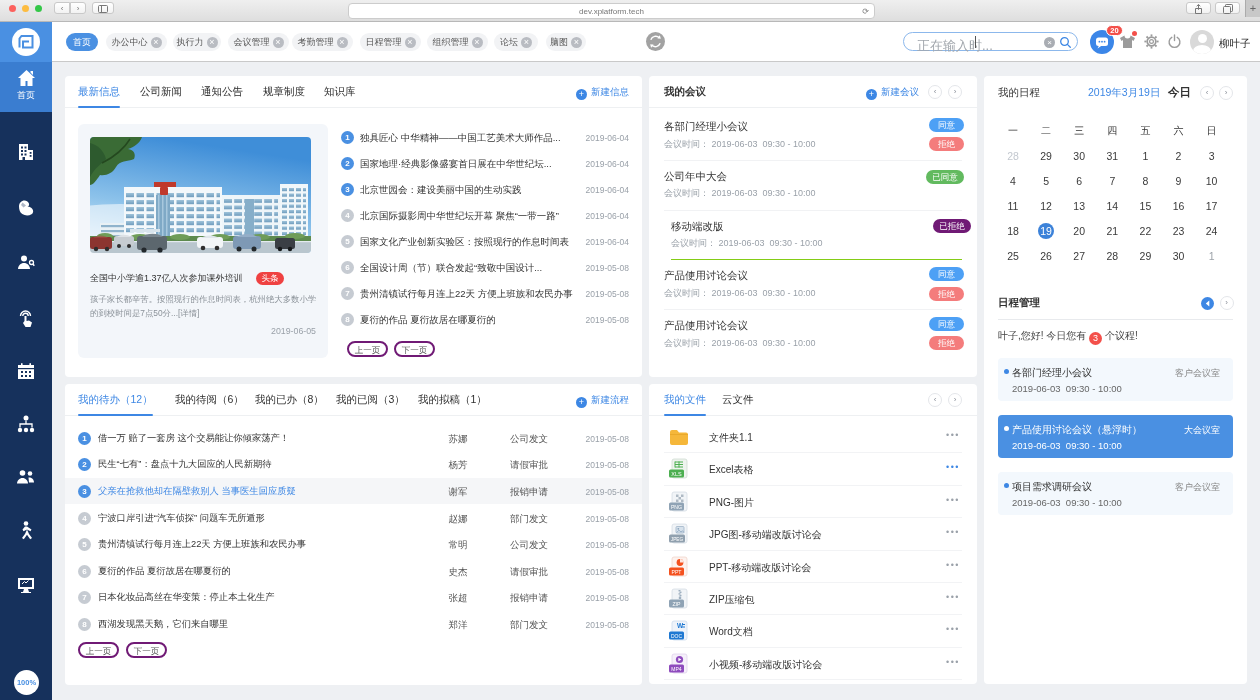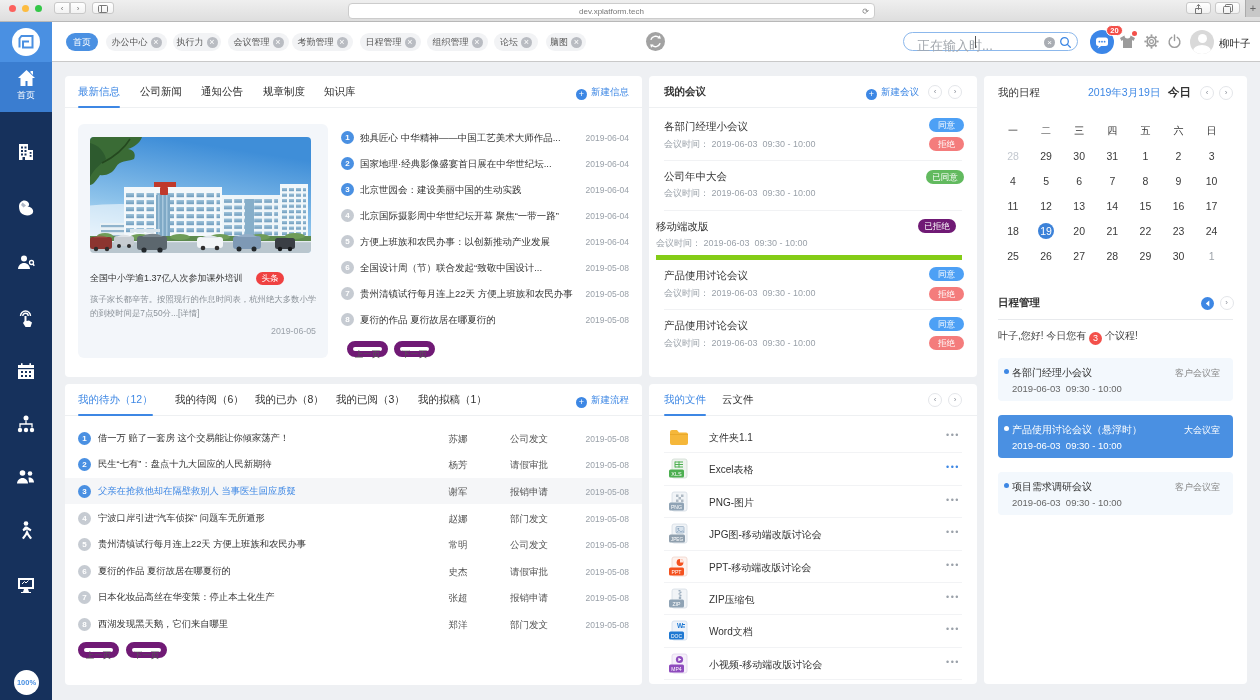--- a/index.html
+++ b/index.html
@@ -28,21 +28,21 @@
 .ph{position:absolute;left:0;top:0;right:0;height:32px;border-bottom:1px solid #eef0f2}
 .tab{position:absolute;top:0;height:32px;line-height:30px;font-size:10.5px;color:#2e2e2e}
 .tab.on{color:#3d87e4}
 .tab.on:after{content:"";position:absolute;left:0;right:0;bottom:0px;height:2px;background:#3d87e4;border-radius:1px}
 .newbtn{position:absolute;top:0;height:32px;line-height:31px;font-size:9.5px;color:#3d87e4}
 .plus{display:inline-block;width:11px;height:11px;border-radius:50%;background:#3d87e4;color:#fff;font-size:9px;line-height:11px;text-align:center;vertical-align:-2px;margin-right:4px}
 .navc{position:absolute;width:14px;height:14px;border-radius:50%;border:1px solid #e4e6ea;color:#8a8f99;font-size:8px;text-align:center;line-height:12px;background:#fff}
 .num{position:absolute;width:13px;height:13px;border-radius:50%;color:#fff;font-size:8px;font-weight:bold;text-align:center;line-height:13px}
 .nb{background:#4a90e2}.ng{background:#c6cbd2}
 .dt{position:absolute;font-size:8.5px;color:#9aa1a9}
-.pgb{position:absolute;width:41px;height:16px;border:6px solid #701a75;border-radius:9px;font-size:8.5px;color:#555;text-align:center;line-height:15px;background:#fff}
+.pgb{position:absolute;width:41px;height:16px;border:2px solid #701a75;border-radius:9px;font-size:8.5px;color:#555;text-align:center;line-height:15px;background:#fff}
 .nt{left:295px;font-size:9.5px;color:#333;line-height:13px;white-space:nowrap}
 .trow{position:absolute;left:0;right:0;height:26.6px}
 .tt{position:absolute;left:33px;top:7px;font-size:9.3px;color:#333;line-height:13px;white-space:nowrap}
 .tn{position:absolute;font-size:9.5px;color:#555;top:8px}
 .mtitle{position:absolute;left:15px;font-size:10.5px;color:#333}
 .mtime{position:absolute;left:15px;font-size:9px;color:#9aa1a9}
 .mbtn{position:absolute;left:280px;width:35px;height:14px;border-radius:7px;color:#fff;font-size:8.5px;text-align:center;line-height:14px}
 .frow{position:absolute;left:15px;right:15px;height:32.4px;border-bottom:1px solid #f2f3f5}
 .fname{position:absolute;left:45px;top:10px;font-size:10px;color:#333;white-space:nowrap}
 .fdots{position:absolute;right:2px;top:9px;font-size:9px;color:#9aa1a9;letter-spacing:1.5px}
@@ -409,21 +409,21 @@
   <div class="num nb" style="left:276px;top:81px">2</div>
     <div class="a nt" style="top:81px">国家地理·经典影像盛宴首日展在中华世纪坛...</div>
     <div class="dt" style="right:13px;top:83px">2019-06-04</div>
   <div class="num nb" style="left:276px;top:107px">3</div>
     <div class="a nt" style="top:107px">北京世园会：建设美丽中国的生动实践</div>
     <div class="dt" style="right:13px;top:109px">2019-06-04</div>
   <div class="num ng" style="left:276px;top:133px">4</div>
     <div class="a nt" style="top:133px">北京国际摄影周中华世纪坛开幕 聚焦“一带一路”</div>
     <div class="dt" style="right:13px;top:135px">2019-06-04</div>
   <div class="num ng" style="left:276px;top:159px">5</div>
-    <div class="a nt" style="top:159px">方便上班族和农民办事：以创新推动产业发展</div>
+    <div class="a nt" style="top:159px">国家文化产业创新实验区：按照现行的作息时间表</div>
     <div class="dt" style="right:13px;top:161px">2019-06-04</div>
   <div class="num ng" style="left:276px;top:185px">6</div>
     <div class="a nt" style="top:185px">全国设计周（节）联合发起“致敬中国设计...</div>
     <div class="dt" style="right:13px;top:187px">2019-05-08</div>
   <div class="num ng" style="left:276px;top:211px">7</div>
     <div class="a nt" style="top:211px">贵州清镇试行每月连上22天 方便上班族和农民办事</div>
     <div class="dt" style="right:13px;top:213px">2019-05-08</div>
   <div class="num ng" style="left:276px;top:237px">8</div>
     <div class="a nt" style="top:237px">夏衍的作品 夏衍故居在哪夏衍的</div>
     <div class="dt" style="right:13px;top:239px">2019-05-08</div>
@@ -509,21 +509,21 @@
     <div class="mtitle" style="left:0;top:9px">各部门经理小会议</div>
     <div class="mtime" style="left:0;top:26.5px">会议时间：&nbsp;2019-06-03&nbsp;&nbsp;09:30 - 10:00</div>
     <div class="mbtn" style="left:265px;top:7px;background:#4da0f5">同意</div>
     <div class="mbtn" style="left:265px;top:26.3px;background:#f47c7c">拒绝</div>
   </div>
   <div class="a mitem" style="left:15px;right:15px;top:84.8px;height:49.8px;border-bottom:1px solid #f1f2f4">
     <div class="mtitle" style="left:0;top:9px">公司年中大会</div>
     <div class="mtime" style="left:0;top:26.5px">会议时间：&nbsp;2019-06-03&nbsp;&nbsp;09:30 - 10:00</div>
     <div class="mbtn" style="left:262px;top:8.8px;width:38px;background:#62ba5f">已同意</div>
   </div>
-  <div class="a mitem" style="left:7px;right:15px;top:134.6px;height:49.8px;border-bottom:5px solid #84cc16">
+  <div class="a mitem" style="left:22px;right:15px;top:134.6px;height:49.8px;border-bottom:1px solid #84cc16">
     <div class="mtitle" style="left:0;top:9px">移动端改版</div>
     <div class="mtime" style="left:0;top:26.5px">会议时间：&nbsp;2019-06-03&nbsp;&nbsp;09:30 - 10:00</div>
     <div class="mbtn" style="left:262px;top:8.8px;width:38px;background:#701a75">已拒绝</div>
   </div>
   <div class="a mitem" style="left:15px;right:15px;top:184.4px;height:49.8px;border-bottom:1px solid #f1f2f4">
     <div class="mtitle" style="left:0;top:9px">产品使用讨论会议</div>
     <div class="mtime" style="left:0;top:26.5px">会议时间：&nbsp;2019-06-03&nbsp;&nbsp;09:30 - 10:00</div>
     <div class="mbtn" style="left:265px;top:7px;background:#4da0f5">同意</div>
     <div class="mbtn" style="left:265px;top:26.3px;background:#f47c7c">拒绝</div>
   </div>

